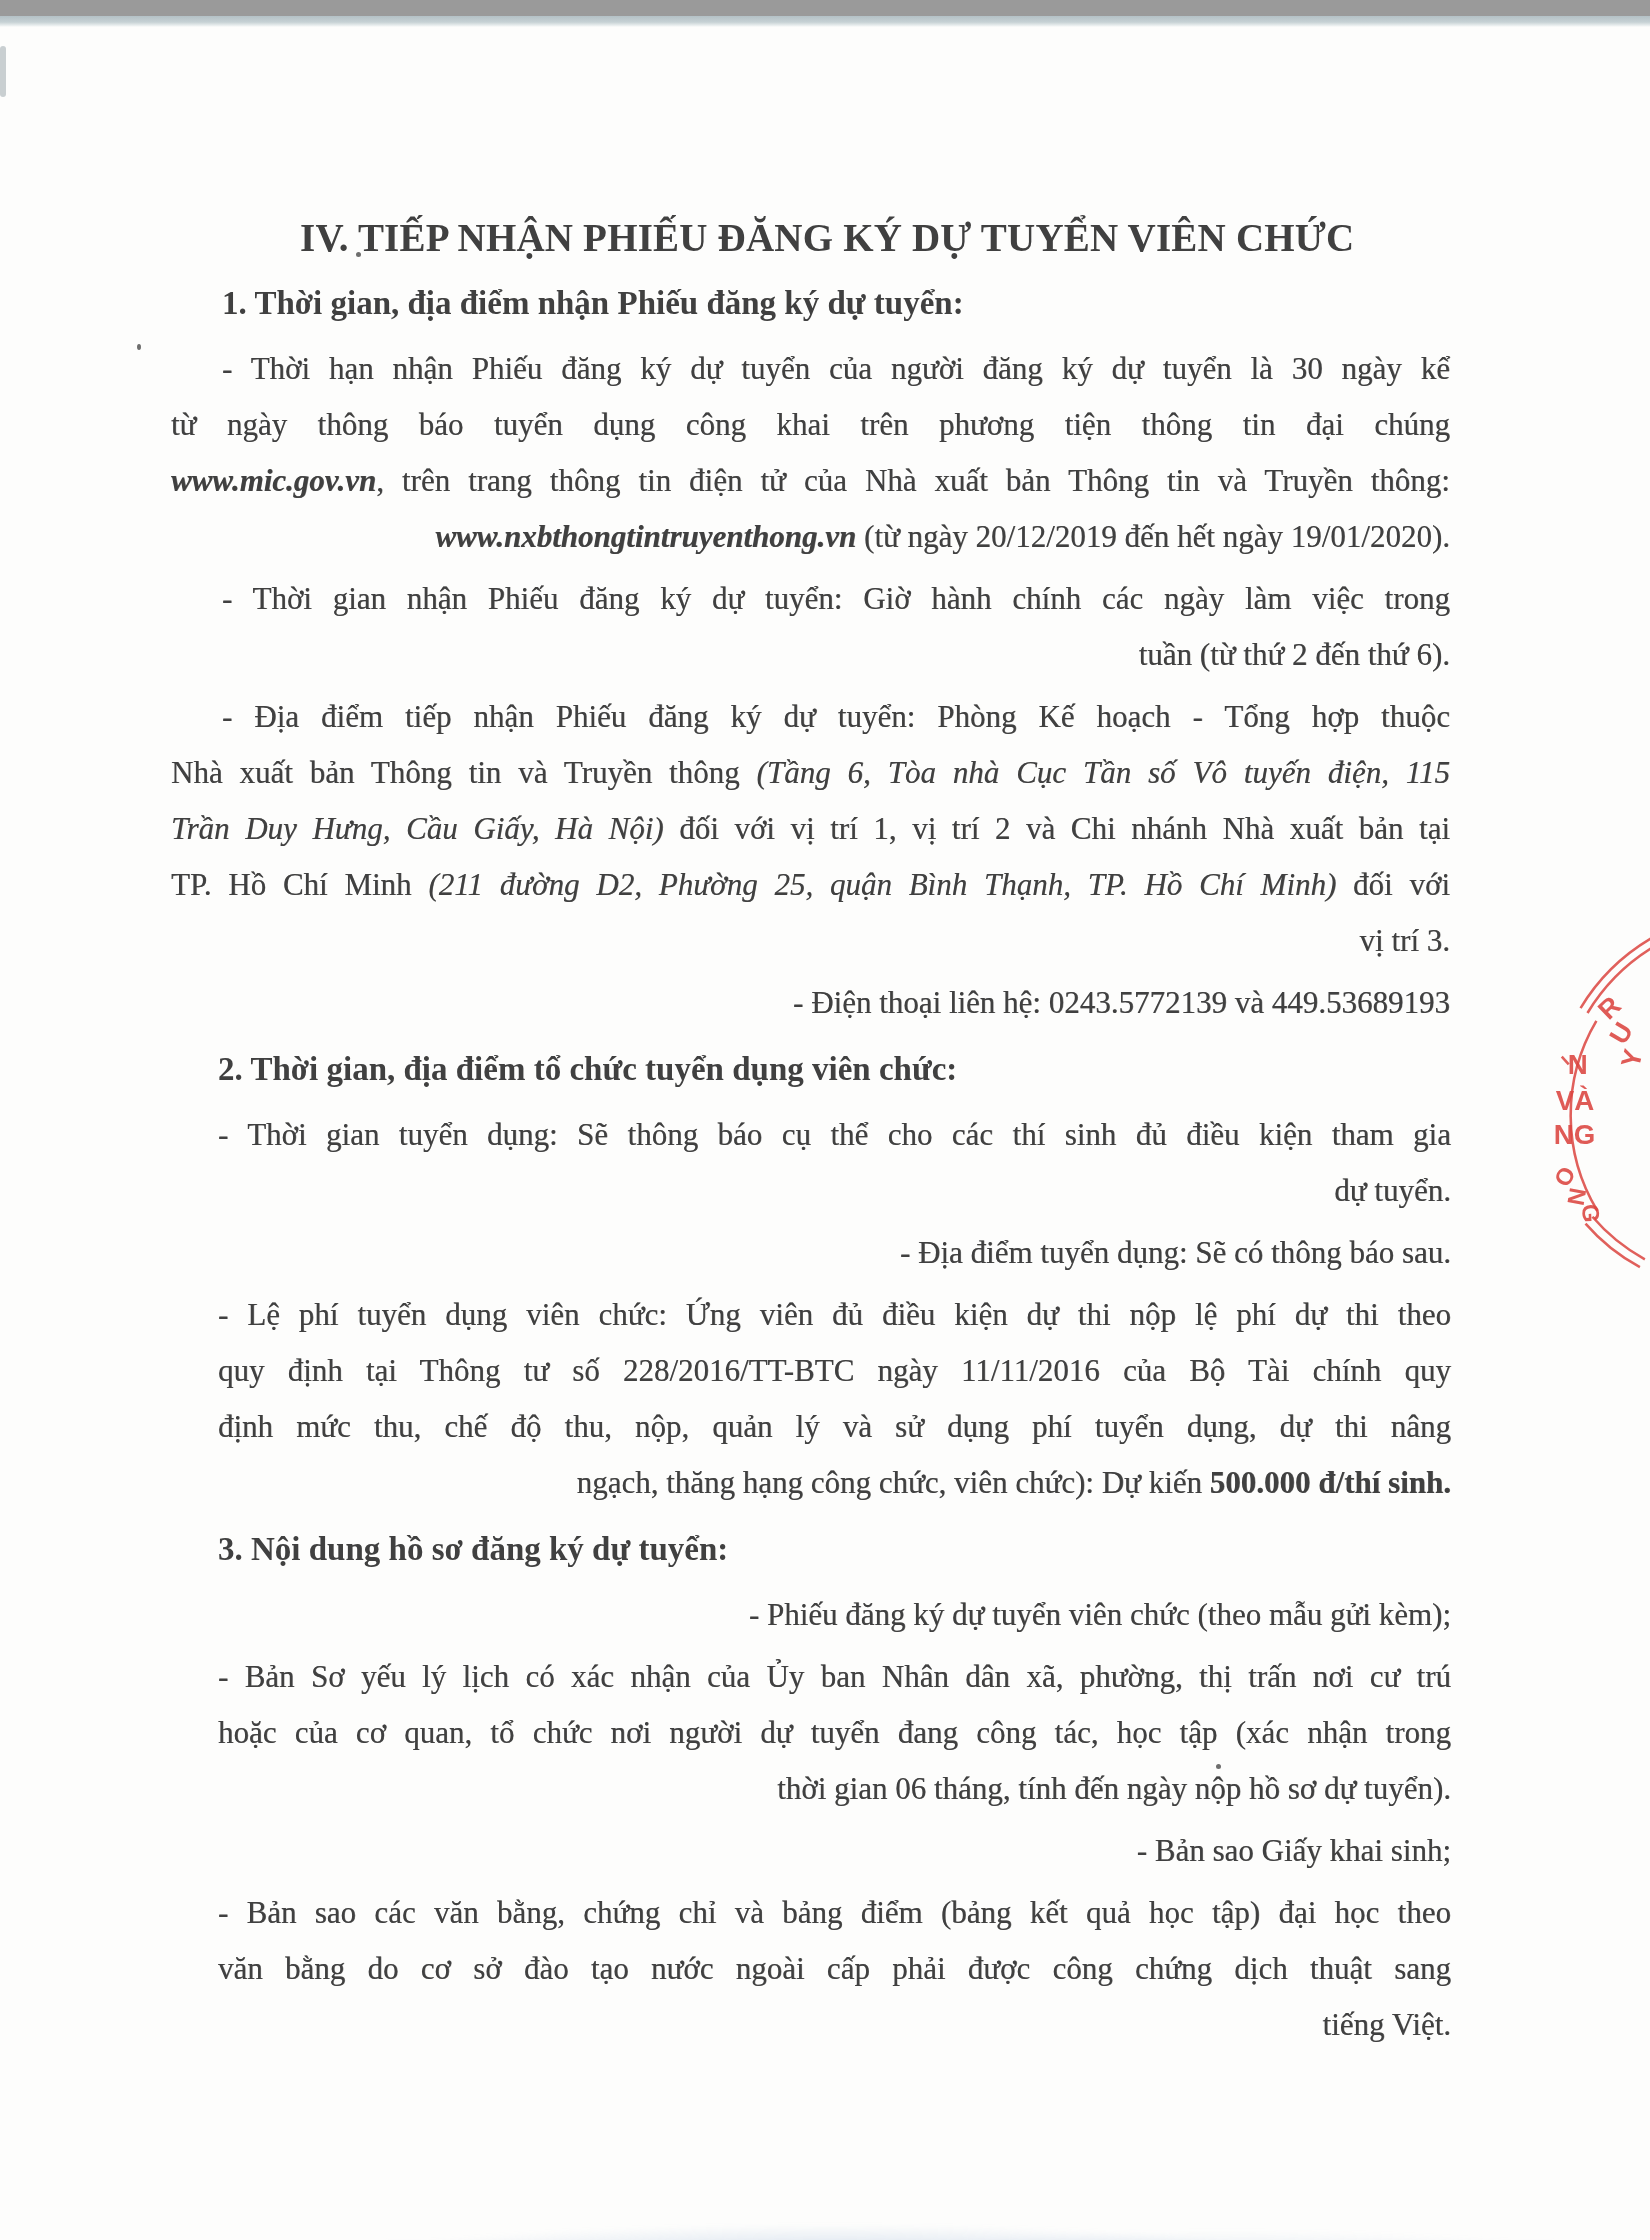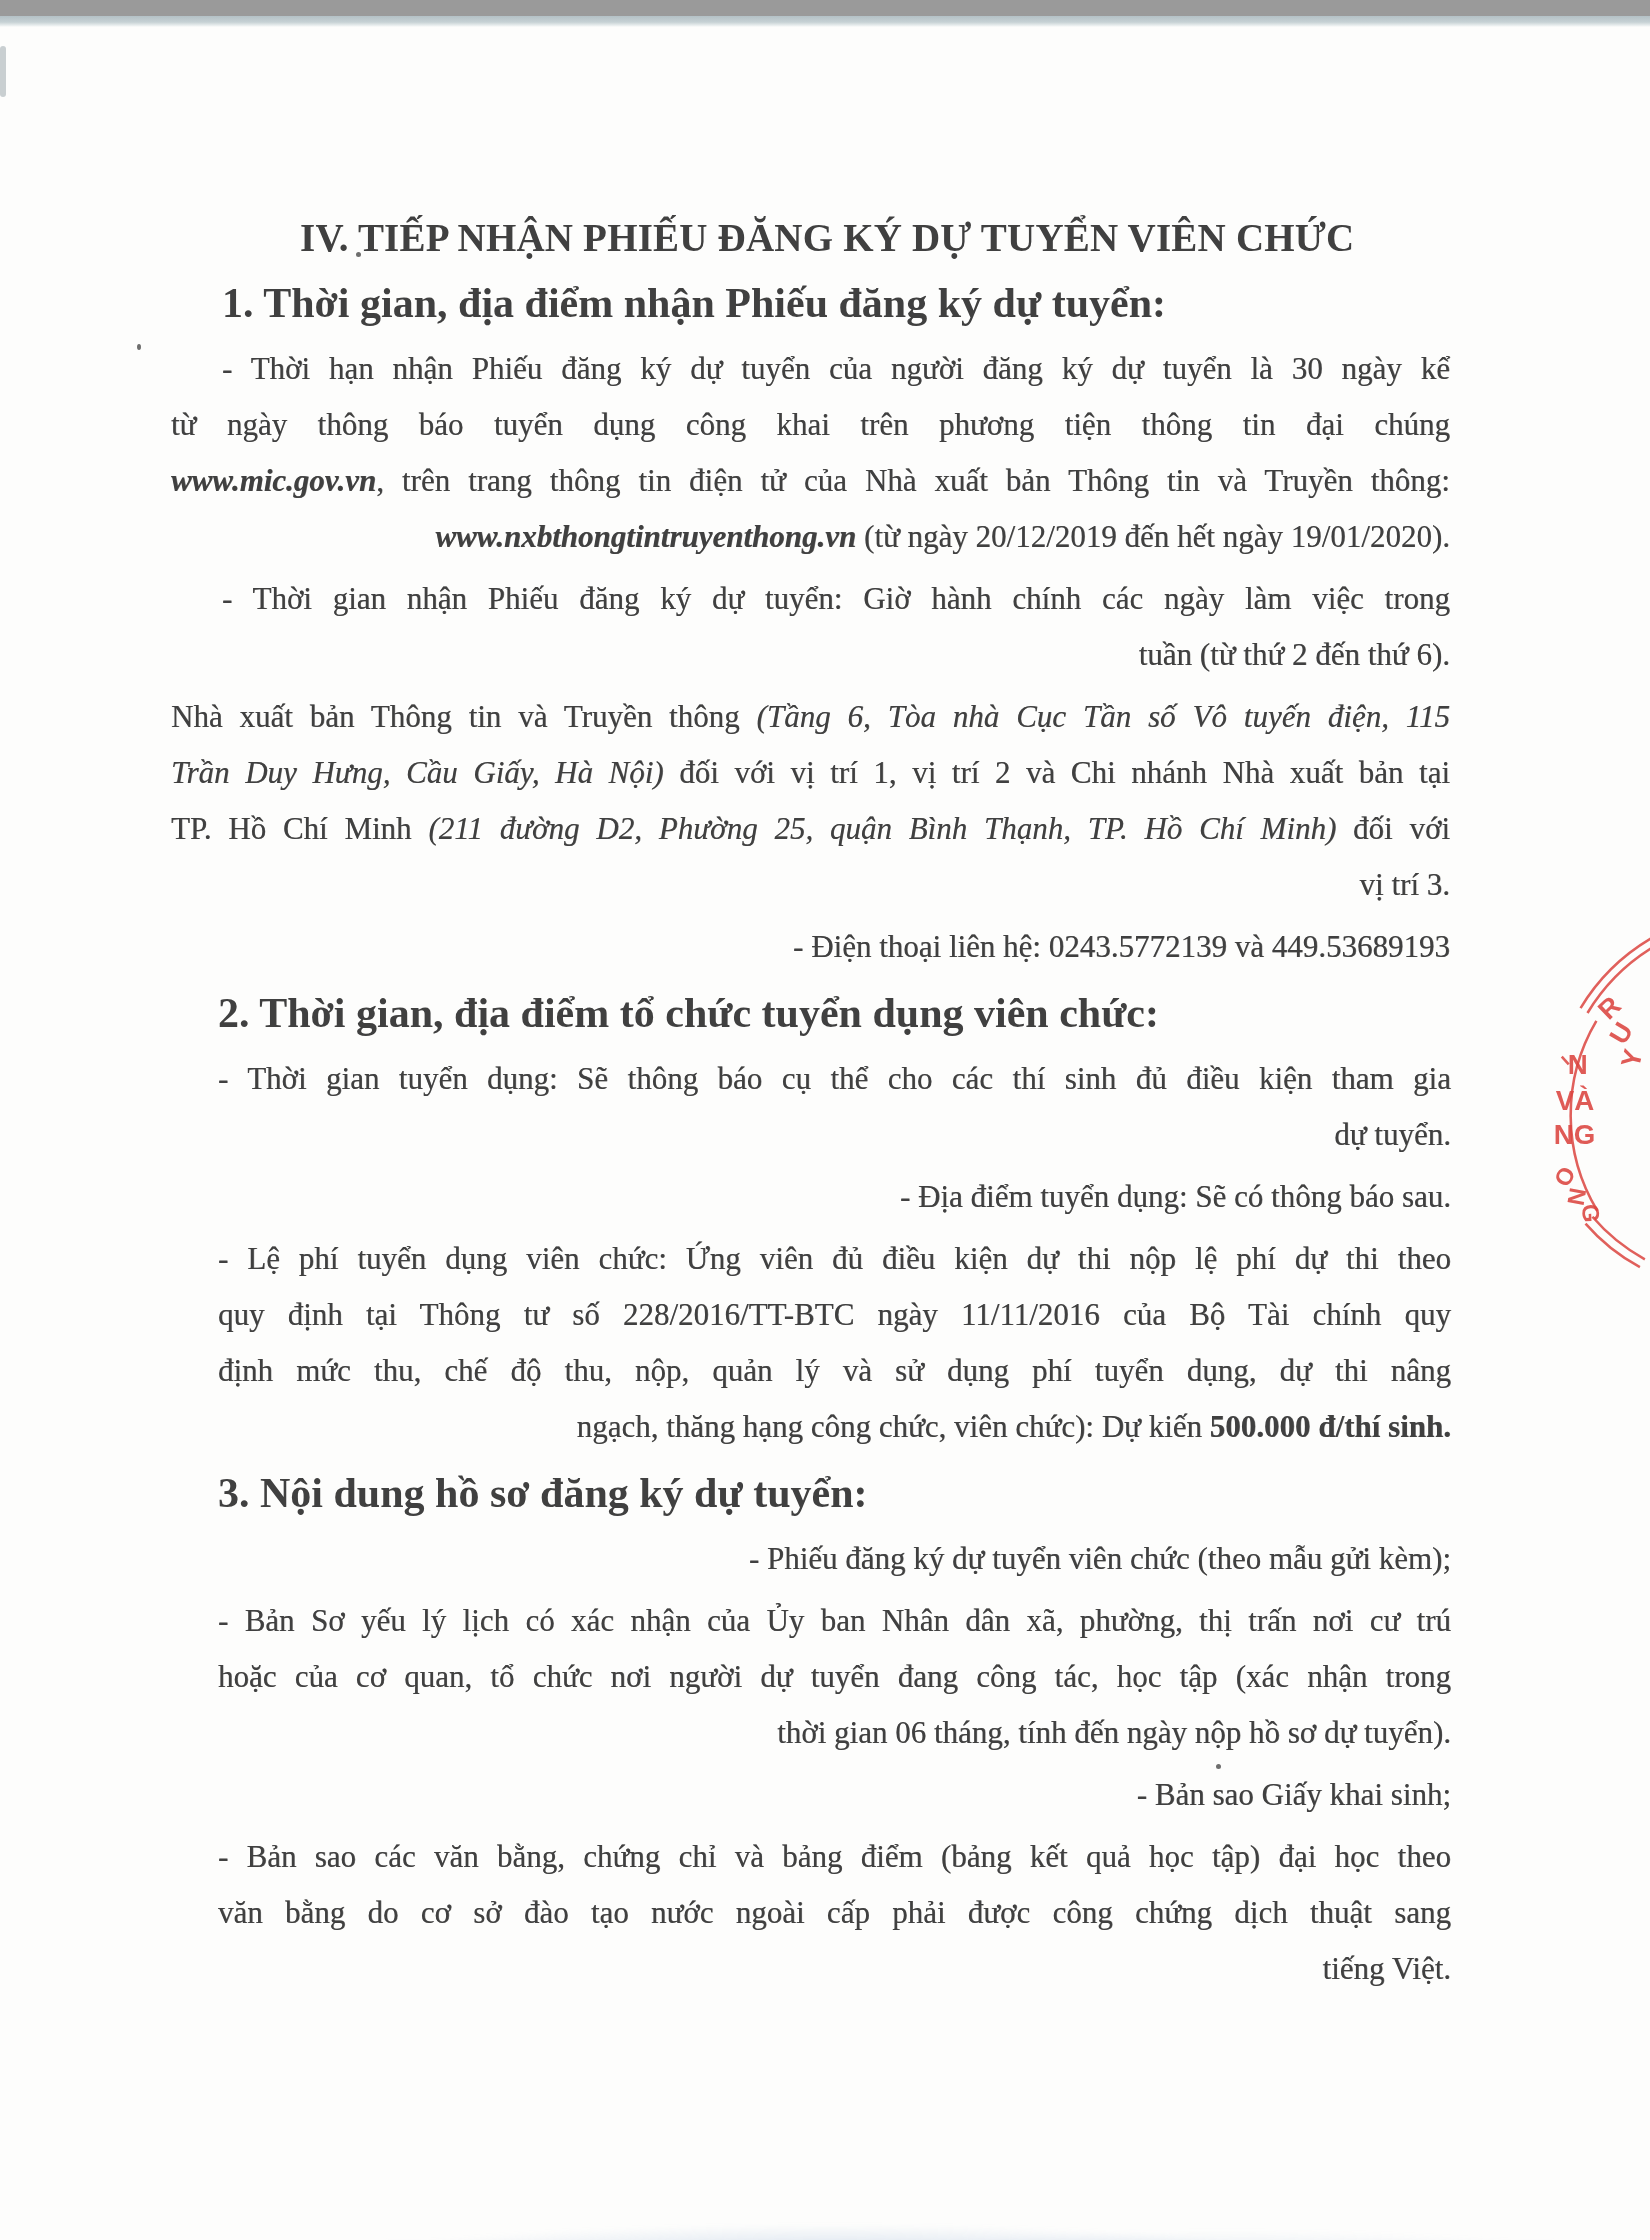--- a/index.html
+++ b/index.html
@@ -7,21 +7,21 @@
   .page{
     position:relative;width:1650px;height:2240px;margin:16px auto;
     background:#fdfdfc;overflow:hidden;
     font-family:"Liberation Serif","DejaVu Serif",serif;color:#404040;
   }
   .top-band{position:absolute;top:0;left:0;width:1650px;height:11px;
     background:linear-gradient(to bottom,#b4c1c6 0%,#c6d1d4 55%,#eef2f2 90%,rgba(255,255,255,0) 100%);}
   .edge-mark{position:absolute;left:0;top:30px;width:6px;height:51px;background:#c9cfd1;border-radius:3px;}
   .content{position:absolute;top:192px;left:171px;width:1279px;}
   .title{font-size:39px;font-weight:700;line-height:59px;margin:0 0 8px 129px;letter-spacing:0.2px;}
-  .hd{font-size:42px;font-weight:700;line-height:56px;}
+  .hd{font-size:33px;font-weight:700;line-height:56px;}
   .hd.h1{margin:8px 0 10px 51px;}
   .hd.hx{margin:10px 0 10px 47px;}
   .para{margin:0 0 6px;font-size:31px;}
   .blk{margin-left:47px;width:1233px;}
   .ln{line-height:56px;text-align:justify;text-align-last:justify;
       text-shadow:0.4px 0.3px 0 rgba(22,22,22,0.5);white-space:normal;}
   .ln.last{text-align:right;text-align-last:auto;}
   .ind{padding-left:51px;}
   .bi{font-weight:700;font-style:italic;}
   .it{font-style:italic;}
@@ -59,20 +59,21 @@
       <div class="ln"><span class="bi">www.mic.gov.vn</span><span>, trên trang thông tin điện tử của Nhà xuất bản Thông tin và Truyền thông:</span></div>
       <div class="ln last"><span class="bi">www.nxbthongtintruyenthong.vn</span><span> (từ ngày 20/12/2019 đến hết ngày 19/01/2020).</span></div>
     </div>
 
     <div class="para">
       <div class="ln ind">- Thời gian nhận Phiếu đăng ký dự tuyển: Giờ hành chính các ngày làm việc trong</div>
       <div class="ln last">tuần (từ thứ 2 đến thứ 6).</div>
     </div>
 
     <div class="para">
+      <div class="ln ind">- Địa điểm tiếp nhận Phiếu đăng ký dự tuyển: Phòng Kế hoạch - Tổng hợp thuộc</div>
       <div class="ln"><span>Nhà xuất bản Thông tin và Truyền thông </span><span class="it">(Tầng 6, Tòa nhà Cục Tần số Vô tuyến điện, 115</span></div>
       <div class="ln"><span class="it">Trần Duy Hưng, Cầu Giấy, Hà Nội)</span><span> đối với vị trí 1, vị trí 2 và Chi nhánh Nhà xuất bản tại</span></div>
       <div class="ln"><span>TP. Hồ Chí Minh </span><span class="it">(211 đường D2, Phường 25, quận Bình Thạnh, TP. Hồ Chí Minh)</span><span> đối với</span></div>
       <div class="ln last">vị trí 3.</div>
     </div>
 
     <div class="para">
       <div class="ln last ind">- Điện thoại liên hệ: 0243.5772139 và 449.53689193</div>
     </div>
 

